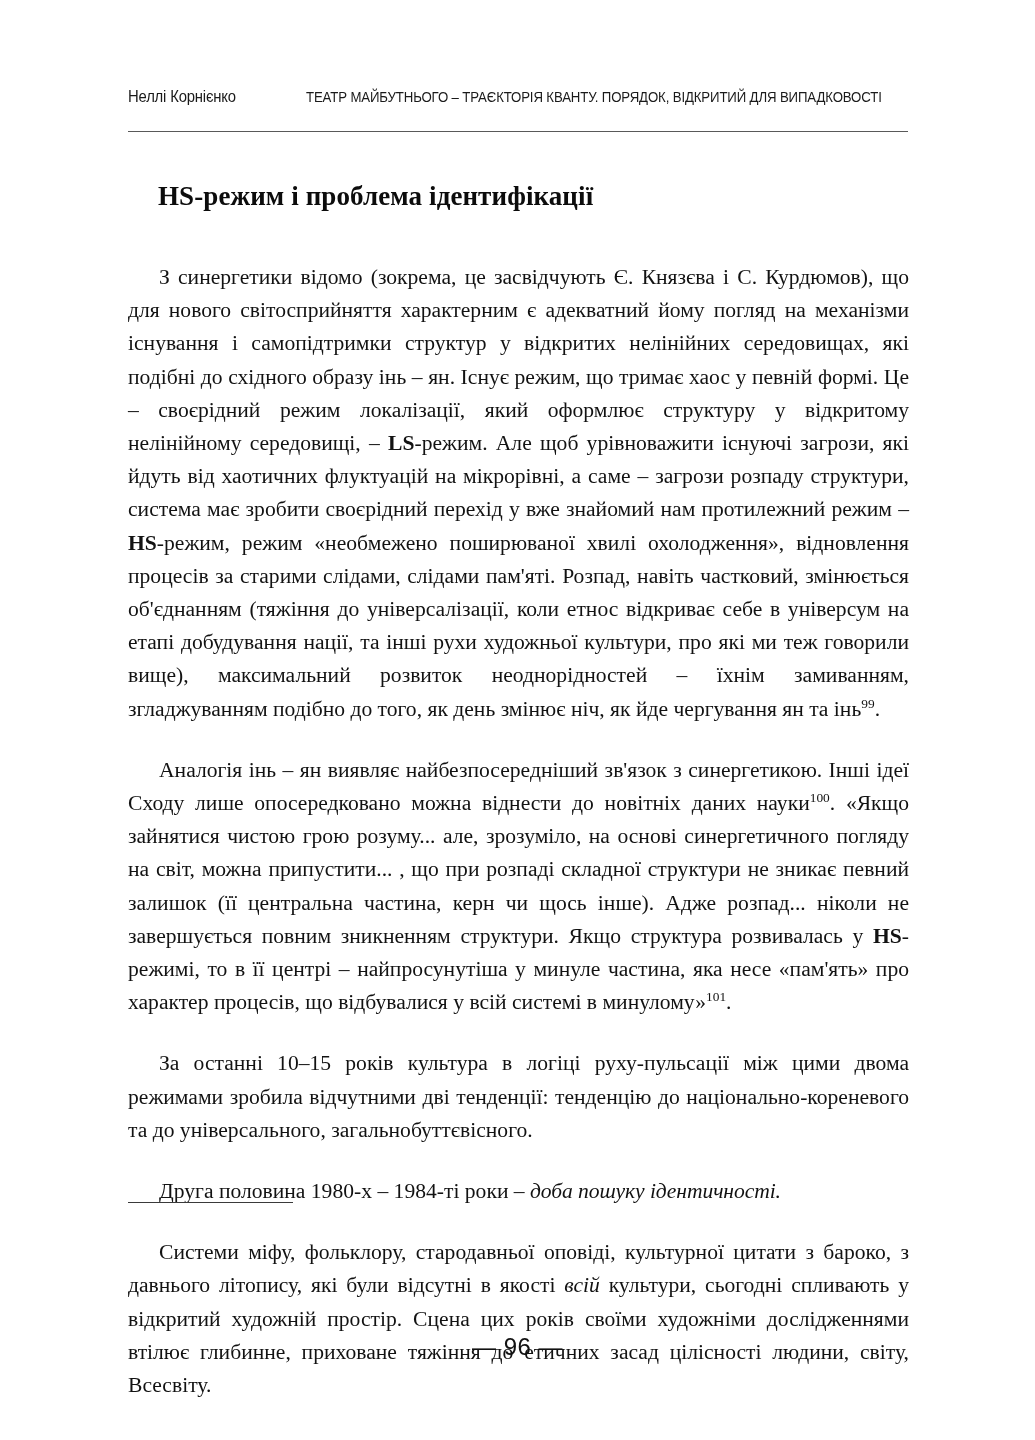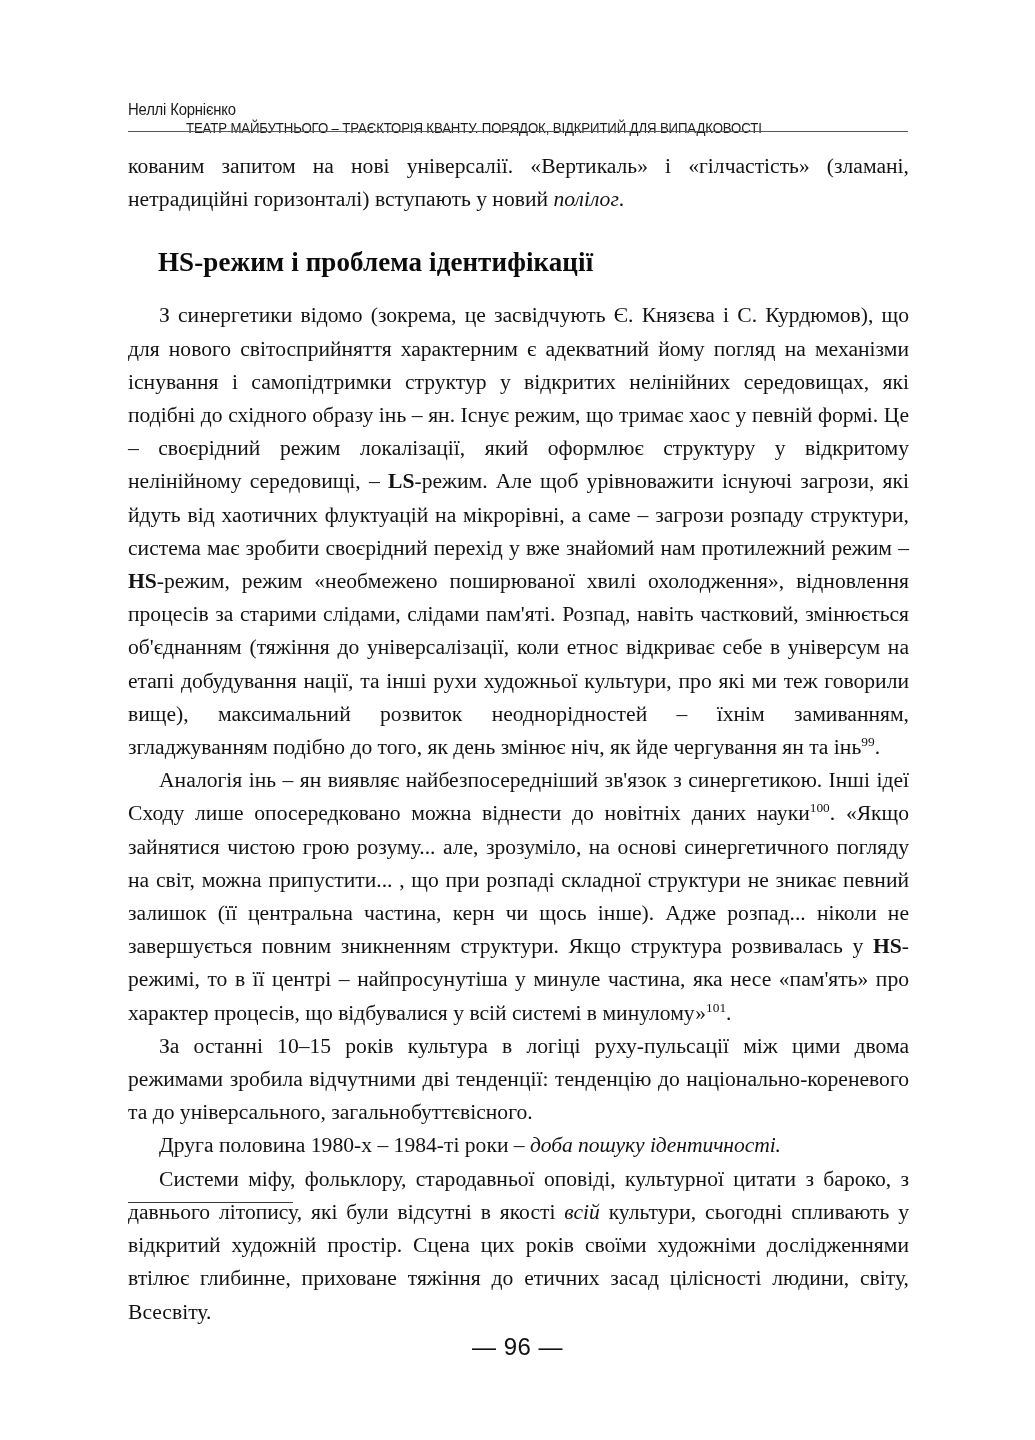--- a/index.html
+++ b/index.html
@@ -20,26 +20,25 @@
     position: absolute;
     left: 0; top: 0;
     width: 1035px;
     height: 1440px;
   }
 
   
   .running-head {
     position: absolute;
     left: 128px;
-    top: 100px;
+    top: 87px;
     width: 780px;
     display: flex;
-    align-items: flex-start;
+    align-items: center;
     justify-content: flex-start;
-    flex-direction: column;
   }
   .head-author {
     font-family: "Liberation Sans Narrow", "Liberation Sans", sans-serif;
     font-size: 16.5px;
     letter-spacing: -0.2px;
     color: #1a1a1a;
     white-space: nowrap;
     transform: scaleX(0.9);
     transform-origin: left center;
   }
@@ -72,21 +71,21 @@
 
   p.body {
     margin: 0;
     font-size: 21.6px;
     line-height: 33.2px;
     text-align: justify;
     text-justify: inter-word;
     color: #121212;
     hyphens: manual;
   }
-  p.indent { text-indent: 31px; }
+  p.indent { text-indent: 31px; margin-top: 28px; }
   p.noindent { text-indent: 0; }
 
   h2.section {
     margin: 0;
     font-size: 27px;
     line-height: 33px;
     font-weight: bold;
     text-indent: 30px;
     color: #0c0c0c;
     letter-spacing: 0.1px;
@@ -157,21 +156,20 @@
 <div class="page">
 
   <div class="running-head">
     <span class="head-author">Неллі Корнієнко</span>
     <span class="head-title">ТЕАТР МАЙБУТНЬОГО – ТРАЄКТОРІЯ КВАНТУ. ПОРЯДОК, ВІДКРИТИЙ ДЛЯ ВИПАДКОВОСТІ</span>
   </div>
   <div class="head-rule"></div>
 
   <div class="col">
 
-    <p class="body noindent"><span>кованим запитом на нові універсалії. «Вертикаль» і «гілчастість» (зламані, нетрадиційні горизонталі) вступають у новий </span><i class="em">полілог</i><span>.</span></p>
 
     <div class="gap-before-head"></div>
     <h2 class="section">HS-режим і проблема ідентифікації</h2>
     <div class="gap-after-head"></div>
 
     <p class="body indent"><span>З синергетики відомо (зокрема, це засвідчують Є. Князєва і С. Курдюмов), що для нового світосприйняття характерним є адекватний йому погляд на механізми існування і самопідтримки структур у відкритих нелінійних середовищах, які подібні до східного образу інь – ян. Існує режим, що тримає хаос у певній формі. Це – своєрідний режим локалізації, який оформлює структуру у відкритому нелінійному середовищі, – </span><b class="kw">LS</b><span>-режим. Але щоб урівноважити існуючі загрози, які йдуть від хаотичних флуктуацій на мікрорівні, а саме – загрози розпаду структури, система має зробити своєрідний перехід у вже знайомий нам протилежний режим – </span><b class="kw">HS</b><span>-режим, режим «необмежено поширюваної хвилі охолодження», відновлення процесів за старими слідами, слідами пам'яті. Розпад, навіть частковий, змінюється об'єднанням (тяжіння до універсалізації, коли етнос відкриває себе в універсум на етапі добудування нації, та інші рухи художньої культури, про які ми теж говорили вище), максимальний розвиток неоднорідностей – їхнім замиванням, згладжуванням подібно до того, як день змінює ніч, як йде чергування ян та інь</span><sup class="fn">99</sup><span>.</span></p>
 
     <p class="body indent"><span>Аналогія інь – ян виявляє найбезпосередніший зв'язок з синергетикою. Інші ідеї Сходу лише опосередковано можна віднести до новітніх даних науки</span><sup class="fn">100</sup><span>. «Якщо зайнятися чистою грою розуму... але, зрозуміло, на основі синергетичного погляду на світ, можна припустити... , що при розпаді складної структури не зникає певний залишок (її центральна частина, керн чи щось інше). Адже розпад... ніколи не завершується повним зникненням структури. Якщо структура розвивалась у </span><b class="kw">HS</b><span>-режимі, то в її центрі – найпросунутіша у минуле частина, яка несе «пам'ять» про характер процесів, що відбувалися у всій системі в минулому»</span><sup class="fn">101</sup><span>.</span></p>
 
     <p class="body indent">За останні 10–15 років культура в логіці руху-пульсації між цими двома режимами зробила відчутними дві тенденції: тенденцію до національно-кореневого та до універсального, загальнобуттєвісного.</p>

